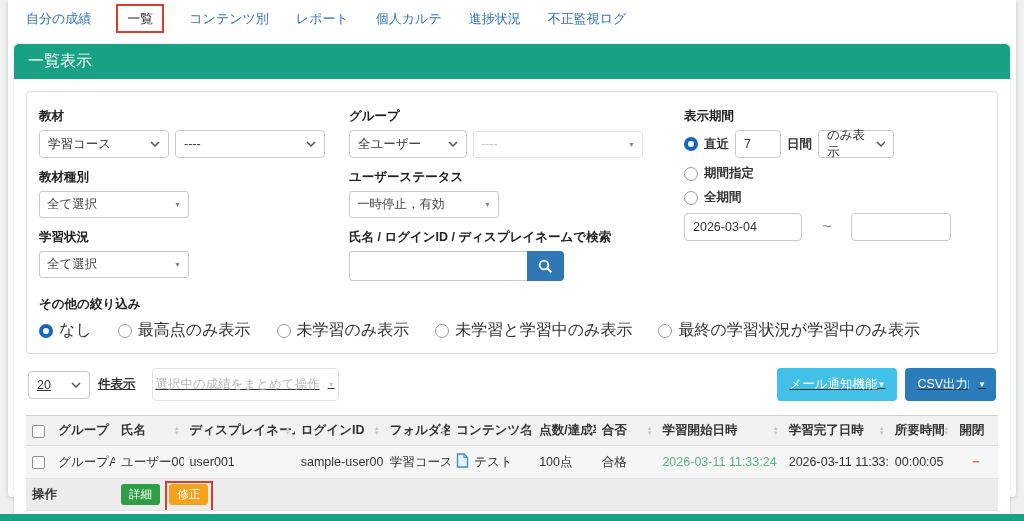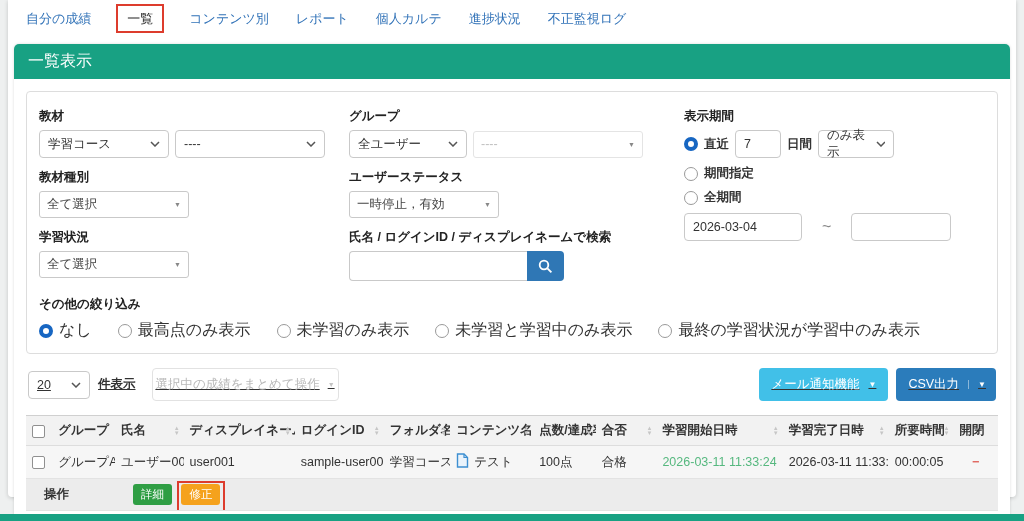--- a/index.html
+++ b/index.html
@@ -53,32 +53,32 @@
   .other-opt { display:flex; align-items:center; gap:6px; font-size:12.5px; cursor:pointer; }
 
   
   .toolbar { display:flex; align-items:center; margin:14px 2px 14px;text-decoration:underline; }
   .size-select { width:62px; }
   .size-label { font-size:12.5px; font-weight:bold; margin-left:8px; }
   .bulk { margin-left:16px; width:187px; height:33px; border:1px solid #e2e2e2; border-radius:4px;
     color:#b8b8b8; display:flex; align-items:center; justify-content:center; gap:8px; font-size:12.5px; cursor:pointer; }
   .spacer { flex:1; }
   .btn { color:#fff; font-size:12.5px; border:none; border-radius:4px; padding:8px 12px;
-    display:inline-flex; align-items:center; gap:9px; cursor:pointer; }
+    display:inline-flex; align-items:center; cursor:pointer; }
   .btn-mail { background:#41c0e8; }
   .btn-csv  { background:#2b7cbb; margin-left:8px; padding-right:10px; }
   .caret { font-size:8px; }
   .btn-csv .caret { border-left:1px solid rgba(255,255,255,.45); padding-left:9px; }
 
   
   table { width:100%; border-collapse:collapse; table-layout:fixed; font-size:12.5px; border-top:1px solid #d0d0d0; }
   th { background:#f2f2f2; font-weight:bold; text-align:left; padding:6px 14px 6px 6px; border-bottom:1px solid #ddd; position:relative; white-space:nowrap; overflow:hidden; }
   td { padding:7px 6px; border-bottom:1px solid #e3e3e3; white-space:nowrap; overflow:hidden; }
   tr.data-row { background:#f6f6f6; }
-  tr.action-row td { background:#ececec; padding:5px 18px; }
+  tr.action-row td { background:#ececec; padding:5px 6px; }
   .sort { position:absolute; right:4px; top:50%; transform:translateY(-50%);
     display:inline-flex; flex-direction:column; font-size:6px; line-height:5px; color:#c6c6c6; font-style:normal; cursor:pointer; }
   .cbx { width:13px; height:13px; border:1px solid #909090; border-radius:2px; background:#fff; display:inline-block; vertical-align:middle; cursor:pointer; }
   .doc-icon { vertical-align:-2px; margin-right:5px; }
   .green-time { color:#56b87f; }
   .toggle-cell { text-align:center; }
   .toggle-minus { color:#e0645c; font-weight:bold; cursor:pointer; }
   .op-label { font-weight:bold; }
   .mini-btn { color:#fff; font-size:11.5px; padding:3px 8px; border-radius:3px; border:none; cursor:pointer; }
   .btn-detail { background:#2f9e44; }

